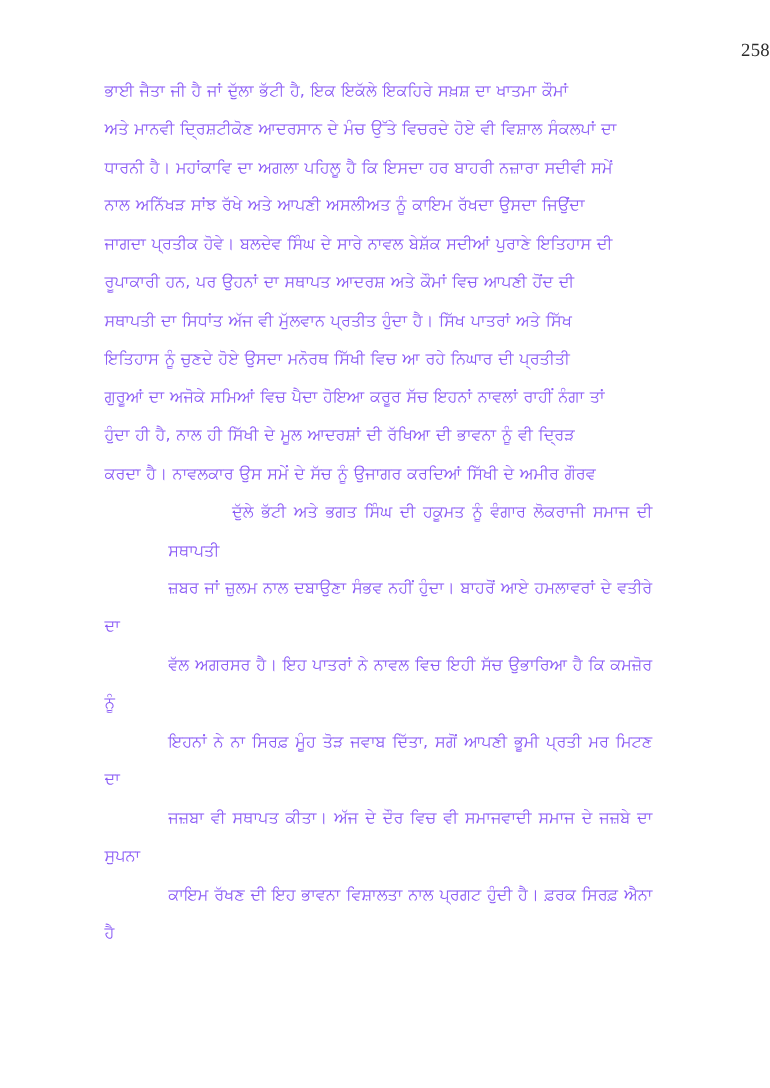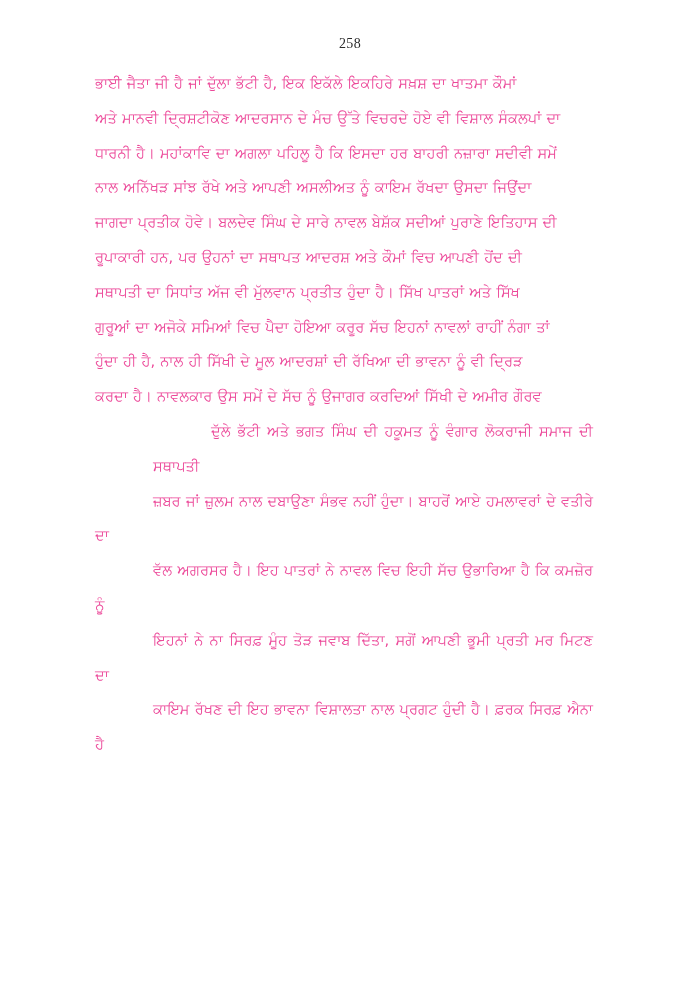--- a/index.html
+++ b/index.html
@@ -19,38 +19,38 @@
     margin: 0 auto;
     background: #ffffff;
     overflow: hidden;
     box-sizing: border-box;
   }
   .page-number {
     position: absolute;
     top: 36px;
     left: 0;
     width: 700px;
-    text-align: center;
+    text-align: right;
     font-family: "Liberation Serif", "DejaVu Serif", serif;
-    font-size: 14px;
+    font-size: 17px;
     color: #2b2b2b;
     letter-spacing: 0.3px;
   }
   .body-text {
     position: absolute;
     top: 66px;
     left: 95px;
     width: 510px;
   }
   .para {
     margin: 0 12px 0 0;
     font-family: "DejaVu Sans", "Liberation Sans", sans-serif;
     font-size: 14.6px;
     line-height: 34.8px;
-    color: #ec4899;
+    color: #8b5cf6;
     text-align: justify;
     text-justify: inter-word;
     word-spacing: 0.5px;
   }
   .para + .para {
     margin-top: 0;
     text-indent: 58px;
   }
   .para-line {
     display: block;
@@ -66,27 +66,29 @@
   <div class="body-text">
 
     <p class="para">
       <span class="para-line">ਭਾਈ ਜੈਤਾ ਜੀ ਹੈ ਜਾਂ ਦੁੱਲਾ ਭੱਟੀ ਹੈ, ਇਕ ਇਕੱਲੇ ਇਕਹਿਰੇ ਸਖ਼ਸ਼ ਦਾ ਖਾਤਮਾ ਕੌਮਾਂ</span>
       <span class="para-line">ਅਤੇ ਮਾਨਵੀ ਦ੍ਰਿਸ਼ਟੀਕੋਣ ਆਦਰਸਾਨ ਦੇ ਮੰਚ ਉੱਤੇ ਵਿਚਰਦੇ ਹੋਏ ਵੀ ਵਿਸ਼ਾਲ ਸੰਕਲਪਾਂ ਦਾ</span>
       <span class="para-line">ਧਾਰਨੀ ਹੈ। ਮਹਾਂਕਾਵਿ ਦਾ ਅਗਲਾ ਪਹਿਲੂ ਹੈ ਕਿ ਇਸਦਾ ਹਰ ਬਾਹਰੀ ਨਜ਼ਾਰਾ ਸਦੀਵੀ ਸਮੇਂ</span>
       <span class="para-line">ਨਾਲ ਅਨਿੱਖੜ ਸਾਂਝ ਰੱਖੇ ਅਤੇ ਆਪਣੀ ਅਸਲੀਅਤ ਨੂੰ ਕਾਇਮ ਰੱਖਦਾ ਉਸਦਾ ਜਿਉਂਦਾ</span>
       <span class="para-line">ਜਾਗਦਾ ਪ੍ਰਤੀਕ ਹੋਵੇ। ਬਲਦੇਵ ਸਿੰਘ ਦੇ ਸਾਰੇ ਨਾਵਲ ਬੇਸ਼ੱਕ ਸਦੀਆਂ ਪੁਰਾਣੇ ਇਤਿਹਾਸ ਦੀ</span>
       <span class="para-line">ਰੂਪਾਕਾਰੀ ਹਨ, ਪਰ ਉਹਨਾਂ ਦਾ ਸਥਾਪਤ ਆਦਰਸ਼ ਅਤੇ ਕੌਮਾਂ ਵਿਚ ਆਪਣੀ ਹੋਂਦ ਦੀ</span>
       <span class="para-line">ਸਥਾਪਤੀ ਦਾ ਸਿਧਾਂਤ ਅੱਜ ਵੀ ਮੁੱਲਵਾਨ ਪ੍ਰਤੀਤ ਹੁੰਦਾ ਹੈ। ਸਿੱਖ ਪਾਤਰਾਂ ਅਤੇ ਸਿੱਖ</span>
+      <span class="para-line">ਇਤਿਹਾਸ ਨੂੰ ਚੁਣਦੇ ਹੋਏ ਉਸਦਾ ਮਨੋਰਥ ਸਿੱਖੀ ਵਿਚ ਆ ਰਹੇ ਨਿਘਾਰ ਦੀ ਪ੍ਰਤੀਤੀ</span>
       <span class="para-line">ਗੁਰੂਆਂ ਦਾ ਅਜੋਕੇ ਸਮਿਆਂ ਵਿਚ ਪੈਦਾ ਹੋਇਆ ਕਰੂਰ ਸੱਚ ਇਹਨਾਂ ਨਾਵਲਾਂ ਰਾਹੀਂ ਨੰਗਾ ਤਾਂ</span>
       <span class="para-line">ਹੁੰਦਾ ਹੀ ਹੈ, ਨਾਲ ਹੀ ਸਿੱਖੀ ਦੇ ਮੂਲ ਆਦਰਸ਼ਾਂ ਦੀ ਰੱਖਿਆ ਦੀ ਭਾਵਨਾ ਨੂੰ ਵੀ ਦ੍ਰਿੜ</span>
       <span class="para-line">ਕਰਦਾ ਹੈ। ਨਾਵਲਕਾਰ ਉਸ ਸਮੇਂ ਦੇ ਸੱਚ ਨੂੰ ਉਜਾਗਰ ਕਰਦਿਆਂ ਸਿੱਖੀ ਦੇ ਅਮੀਰ ਗੌਰਵ</span>
     </p>
 
     <p class="para">
       <span class="para-line" style="padding-left: 58px;">ਦੁੱਲੇ ਭੱਟੀ ਅਤੇ ਭਗਤ ਸਿੰਘ ਦੀ ਹਕੂਮਤ ਨੂੰ ਵੰਗਾਰ ਲੋਕਰਾਜੀ ਸਮਾਜ ਦੀ ਸਥਾਪਤੀ</span>
       <span class="para-line">ਜ਼ਬਰ ਜਾਂ ਜ਼ੁਲਮ ਨਾਲ ਦਬਾਉਣਾ ਸੰਭਵ ਨਹੀਂ ਹੁੰਦਾ। ਬਾਹਰੋਂ ਆਏ ਹਮਲਾਵਰਾਂ ਦੇ ਵਤੀਰੇ ਦਾ</span>
       <span class="para-line">ਵੱਲ ਅਗਰਸਰ ਹੈ। ਇਹ ਪਾਤਰਾਂ ਨੇ ਨਾਵਲ ਵਿਚ ਇਹੀ ਸੱਚ ਉਭਾਰਿਆ ਹੈ ਕਿ ਕਮਜ਼ੋਰ ਨੂੰ</span>
       <span class="para-line">ਇਹਨਾਂ ਨੇ ਨਾ ਸਿਰਫ਼ ਮੂੰਹ ਤੋੜ ਜਵਾਬ ਦਿੱਤਾ, ਸਗੋਂ ਆਪਣੀ ਭੂਮੀ ਪ੍ਰਤੀ ਮਰ ਮਿਟਣ ਦਾ</span>
+      <span class="para-line">ਜਜ਼ਬਾ ਵੀ ਸਥਾਪਤ ਕੀਤਾ। ਅੱਜ ਦੇ ਦੌਰ ਵਿਚ ਵੀ ਸਮਾਜਵਾਦੀ ਸਮਾਜ ਦੇ ਜਜ਼ਬੇ ਦਾ ਸੁਪਨਾ</span>
       <span class="para-line">ਕਾਇਮ ਰੱਖਣ ਦੀ ਇਹ ਭਾਵਨਾ ਵਿਸ਼ਾਲਤਾ ਨਾਲ ਪ੍ਰਗਟ ਹੁੰਦੀ ਹੈ। ਫ਼ਰਕ ਸਿਰਫ਼ ਐਨਾ ਹੈ</span>
     </p>
 
   </div>
 </div>
 
 </body></html>

